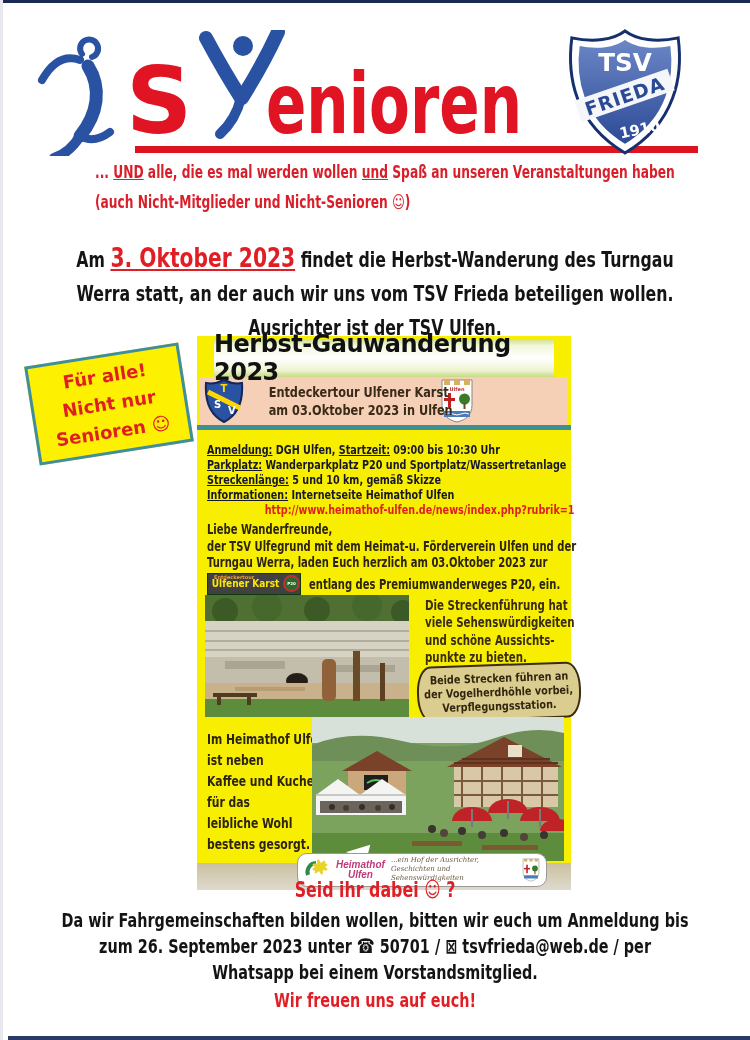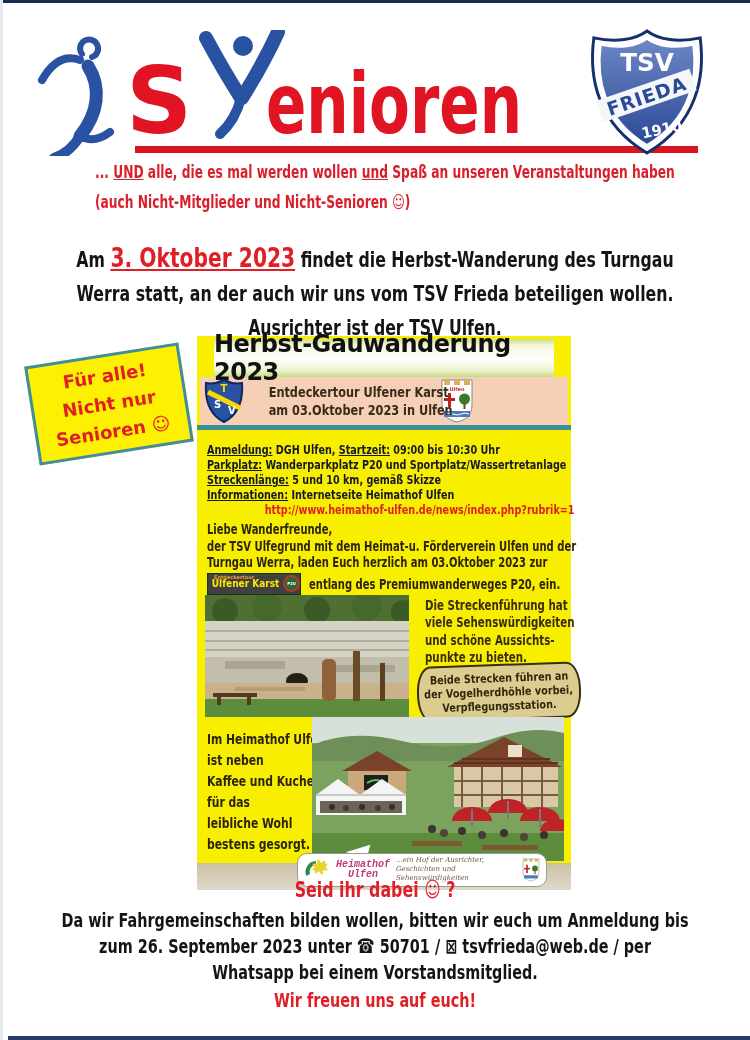--- a/index.html
+++ b/index.html
@@ -6,21 +6,21 @@
   #page{position:relative;width:750px;height:1040px;background:#fff;overflow:hidden;
         font-family:"DejaVu Sans","Liberation Sans",sans-serif;}
   .abs{position:absolute;}
   .topline{top:0;left:0;width:750px;height:3px;background:#1b2a52;}
   .bottomline{left:8px;bottom:0;width:742px;height:4px;background:#2a3a66;}
   .leftedge{top:0;left:0;width:3px;height:1040px;background:#e7e9ee;}
 
   
   .logo{top:30px;left:30px;}
   .redrule{top:146px;left:135px;width:563px;height:7px;background:#dc1420;}
-  .crest{top:28px;left:586px;}
+  .crest{top:28px;left:564px;}
 
   .tagline{top:157px;left:95px;width:860px;transform:scaleX(.70);transform-origin:0 0;
            color:#d91f2a;font-weight:bold;font-size:17.5px;line-height:30px;white-space:nowrap;}
   .tagline .u{text-decoration:underline;}
 
   .intro{top:241px;left:-45px;width:840px;transform:scaleX(.75);transform-origin:50% 0;
          text-align:center;color:#141414;font-weight:bold;font-size:21px;line-height:34px;white-space:nowrap;}
   .intro .date{color:#e01e25;font-size:27px;text-decoration:underline;}
 
   .note{top:354px;left:31px;width:150px;height:94px;background:#fdf000;border:3px solid #3f8da1;
@@ -62,21 +62,21 @@
   .scroll div{transform:scaleX(.84);white-space:nowrap;}
   .bottom-zone{position:relative;height:146px;}
   .kaffee{position:absolute;left:0;top:12px;width:140px;transform:scaleX(.8);transform-origin:0 0;
           color:#2c2310;font-weight:bold;font-size:13.5px;line-height:21px;white-space:nowrap;}
   .tentimg{position:absolute;left:105px;top:0;}
   .p-footer{position:relative;height:27px;margin-top:0;background:linear-gradient(180deg,#cbc0a0,#dedacd);}
   .hh-banner{position:absolute;left:100px;top:-10px;width:250px;height:34px;background:#fff;
              border:1px solid #999;border-radius:10px;display:flex;align-items:center;gap:6px;padding:0 6px;box-sizing:border-box;}
   .hh-tail{position:absolute;left:150px;top:-21px;width:0;height:0;border-left:22px solid transparent;
            border-bottom:13px solid #fff;transform:rotate(14deg);}
-  .hh-brand{color:#c03a7a;font-family:Liberation Mono, monospace;font-style:italic;
+  .hh-brand{color:#c03a7a;font-family:Liberation Sans, sans-serif;font-style:italic;
             font-weight:bold;font-size:10px;line-height:10px;text-align:center;}
   .hh-slogan{flex:1;color:#6a5a40;font-family:"DejaVu Serif","Liberation Serif",serif;font-style:italic;
              font-size:7px;line-height:9px;}
 
   
   .closing{top:876px;left:-85px;width:920px;transform:scaleX(.72);transform-origin:50% 0;
            text-align:center;font-weight:bold;white-space:nowrap;}
   .c-head{color:#e01e25;font-size:22px;line-height:28px;}
   .c-body{color:#141414;font-size:20px;line-height:26px;margin-top:3px;}
   .c-final{color:#e01e25;font-size:20px;line-height:26px;margin-top:2px;}

